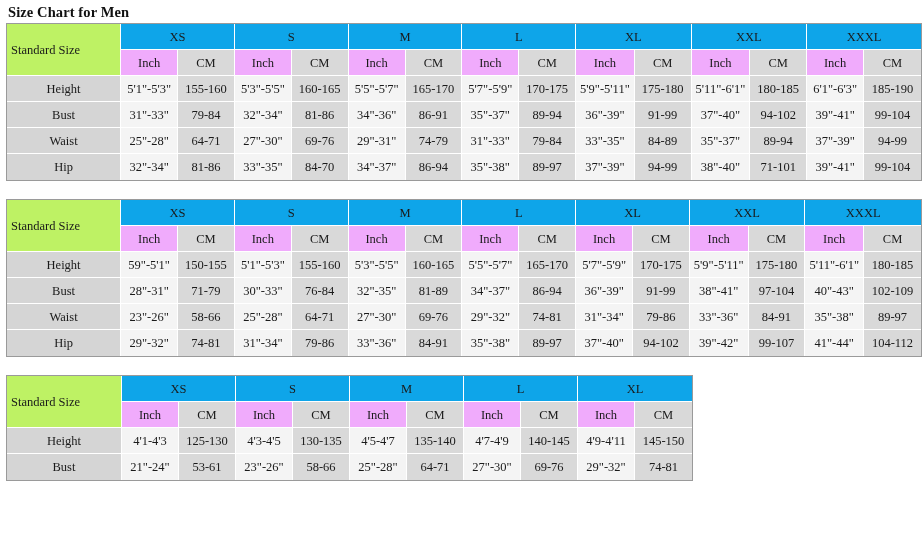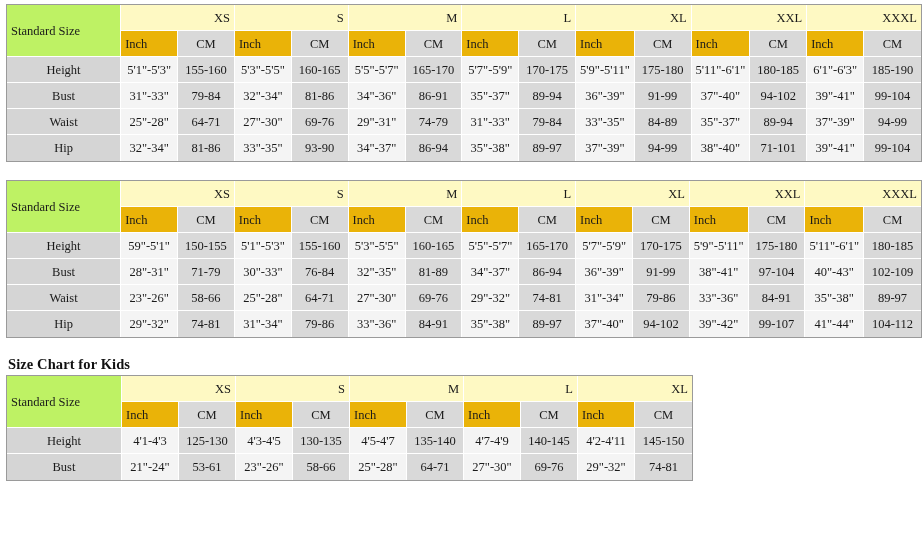--- a/index.html
+++ b/index.html
@@ -55,28 +55,29 @@
   td.corner-cell {
     background: #bef264;
     font-weight: bold;
     font-size: 13.5px;
     text-align: left;
     padding-left: 9px;
     width: 115px;
   }
   
   td.size-group {
-    background: #fef9c3;
+    background: #0ea5e9;
     font-weight: bold;
     font-size: 14px;
-    text-align: right;
+    text-align: center;
   }
   
   td.unit-inch {
-    background: #eab308;
+    background: #f0abfc;
+    text-align: center;
     font-size: 12px;
   }
   td.unit-cm {
     background: #d9d9d9;
     text-align: center;
     font-size: 12px;
   }
   
   td.row-label {
     background: #d5d5d5;
@@ -99,20 +100,21 @@
     border-bottom: none;
   }
   col.size-col { width: 57px; }
 </style>
 </head>
 <body>
 
 <div class="page">
   <div id="charts-container">
       <div class="chart-block">
+        <div class="chart-title">Size Chart for Men</div>
         <table class="size-table">
           <colgroup>
             <col style="width: 115px;">
             <col class="size-col">
             <col class="size-col">
             <col class="size-col">
             <col class="size-col">
             <col class="size-col">
             <col class="size-col">
             <col class="size-col">
@@ -200,21 +202,21 @@
               <td class="val-inch">35"-37"</td>
               <td class="val-cm">89-94</td>
               <td class="val-inch">37"-39"</td>
               <td class="val-cm">94-99</td>
             </tr>
             <tr>
               <td class="row-label">Hip</td>
               <td class="val-inch">32"-34"</td>
               <td class="val-cm">81-86</td>
               <td class="val-inch">33"-35"</td>
-              <td class="val-cm">93-90</td>
+              <td class="val-cm">84-70</td>
               <td class="val-inch">34"-37"</td>
               <td class="val-cm">86-94</td>
               <td class="val-inch">35"-38"</td>
               <td class="val-cm">89-97</td>
               <td class="val-inch">37"-39"</td>
               <td class="val-cm">94-99</td>
               <td class="val-inch">38"-40"</td>
               <td class="val-cm">71-101</td>
               <td class="val-inch">39"-41"</td>
               <td class="val-cm">99-104</td>
@@ -333,21 +335,20 @@
               <td class="val-cm">94-102</td>
               <td class="val-inch">39"-42"</td>
               <td class="val-cm">99-107</td>
               <td class="val-inch">41"-44"</td>
               <td class="val-cm">104-112</td>
             </tr>
           </tbody>
         </table>
       </div>
       <div class="chart-block">
-        <div class="chart-title">Size Chart for Kids</div>
         <table class="size-table">
           <colgroup>
             <col style="width: 115px;">
             <col class="size-col">
             <col class="size-col">
             <col class="size-col">
             <col class="size-col">
             <col class="size-col">
             <col class="size-col">
             <col class="size-col">
@@ -379,21 +380,21 @@
             <tr>
               <td class="row-label">Height</td>
               <td class="val-inch">4'1-4'3</td>
               <td class="val-cm">125-130</td>
               <td class="val-inch">4'3-4'5</td>
               <td class="val-cm">130-135</td>
               <td class="val-inch">4'5-4'7</td>
               <td class="val-cm">135-140</td>
               <td class="val-inch">4'7-4'9</td>
               <td class="val-cm">140-145</td>
-              <td class="val-inch">4'2-4'11</td>
+              <td class="val-inch">4'9-4'11</td>
               <td class="val-cm">145-150</td>
             </tr>
             <tr>
               <td class="row-label">Bust</td>
               <td class="val-inch">21"-24"</td>
               <td class="val-cm">53-61</td>
               <td class="val-inch">23"-26"</td>
               <td class="val-cm">58-66</td>
               <td class="val-inch">25"-28"</td>
               <td class="val-cm">64-71</td>

